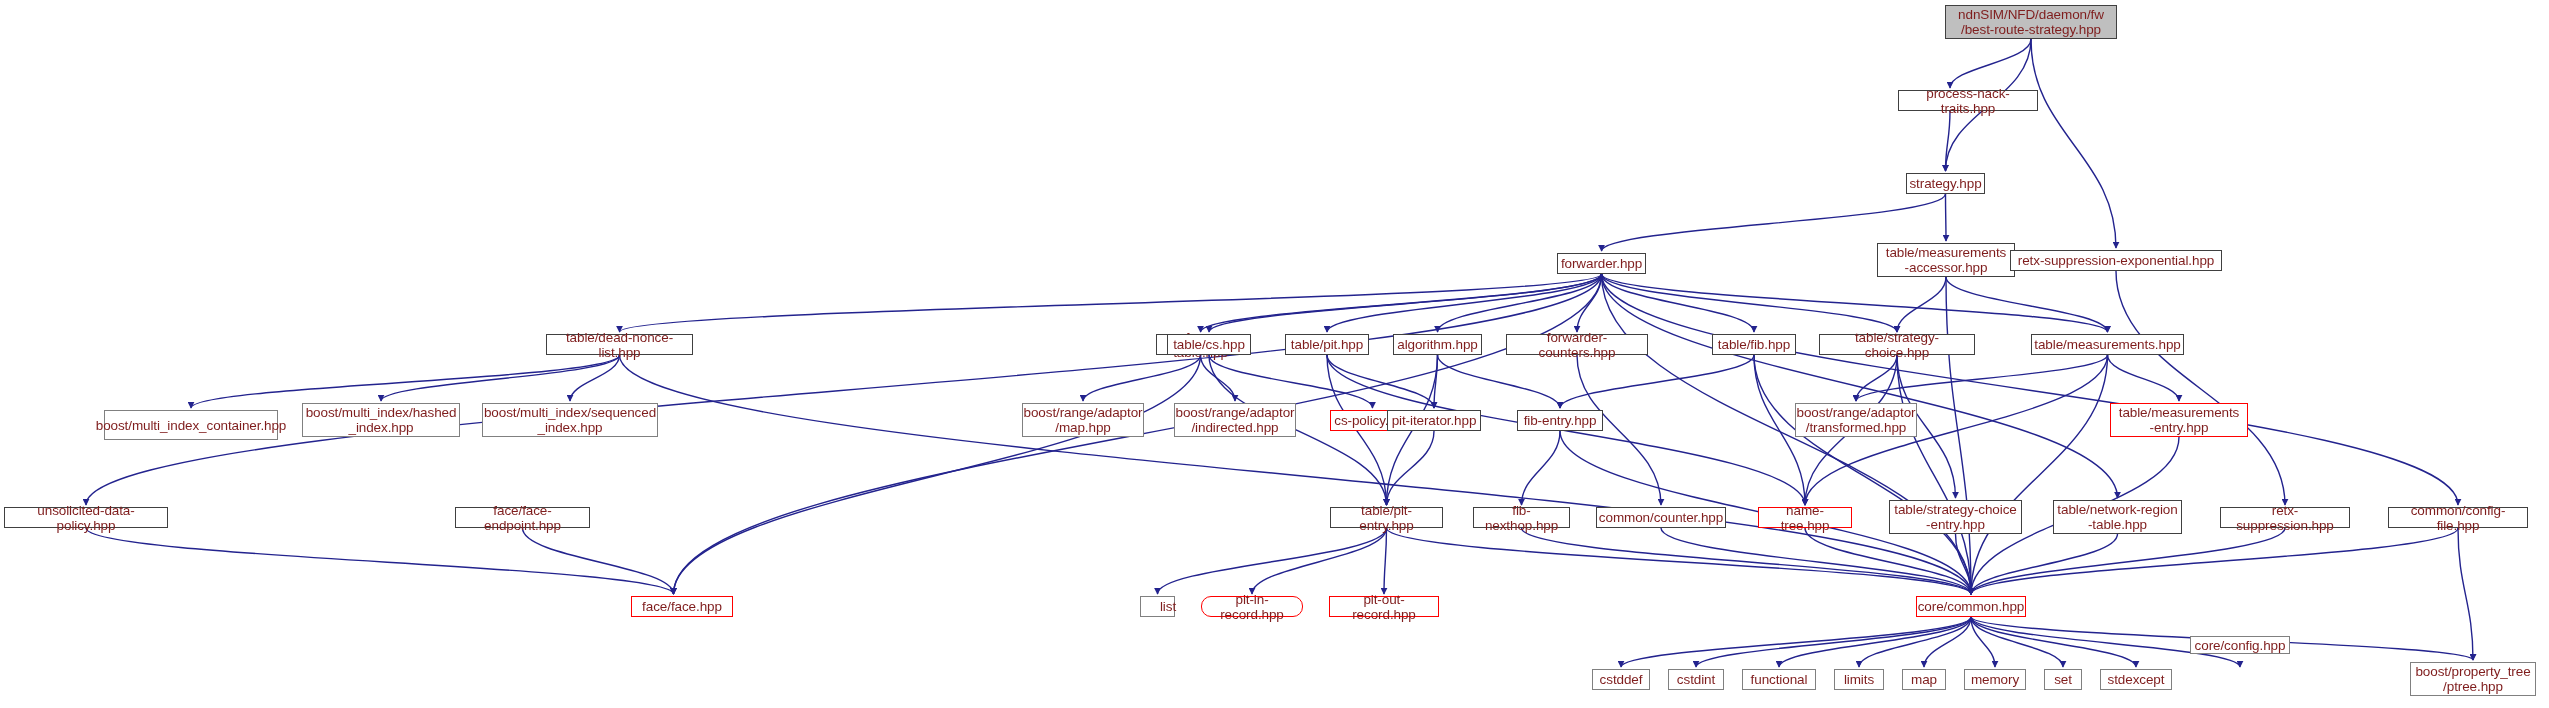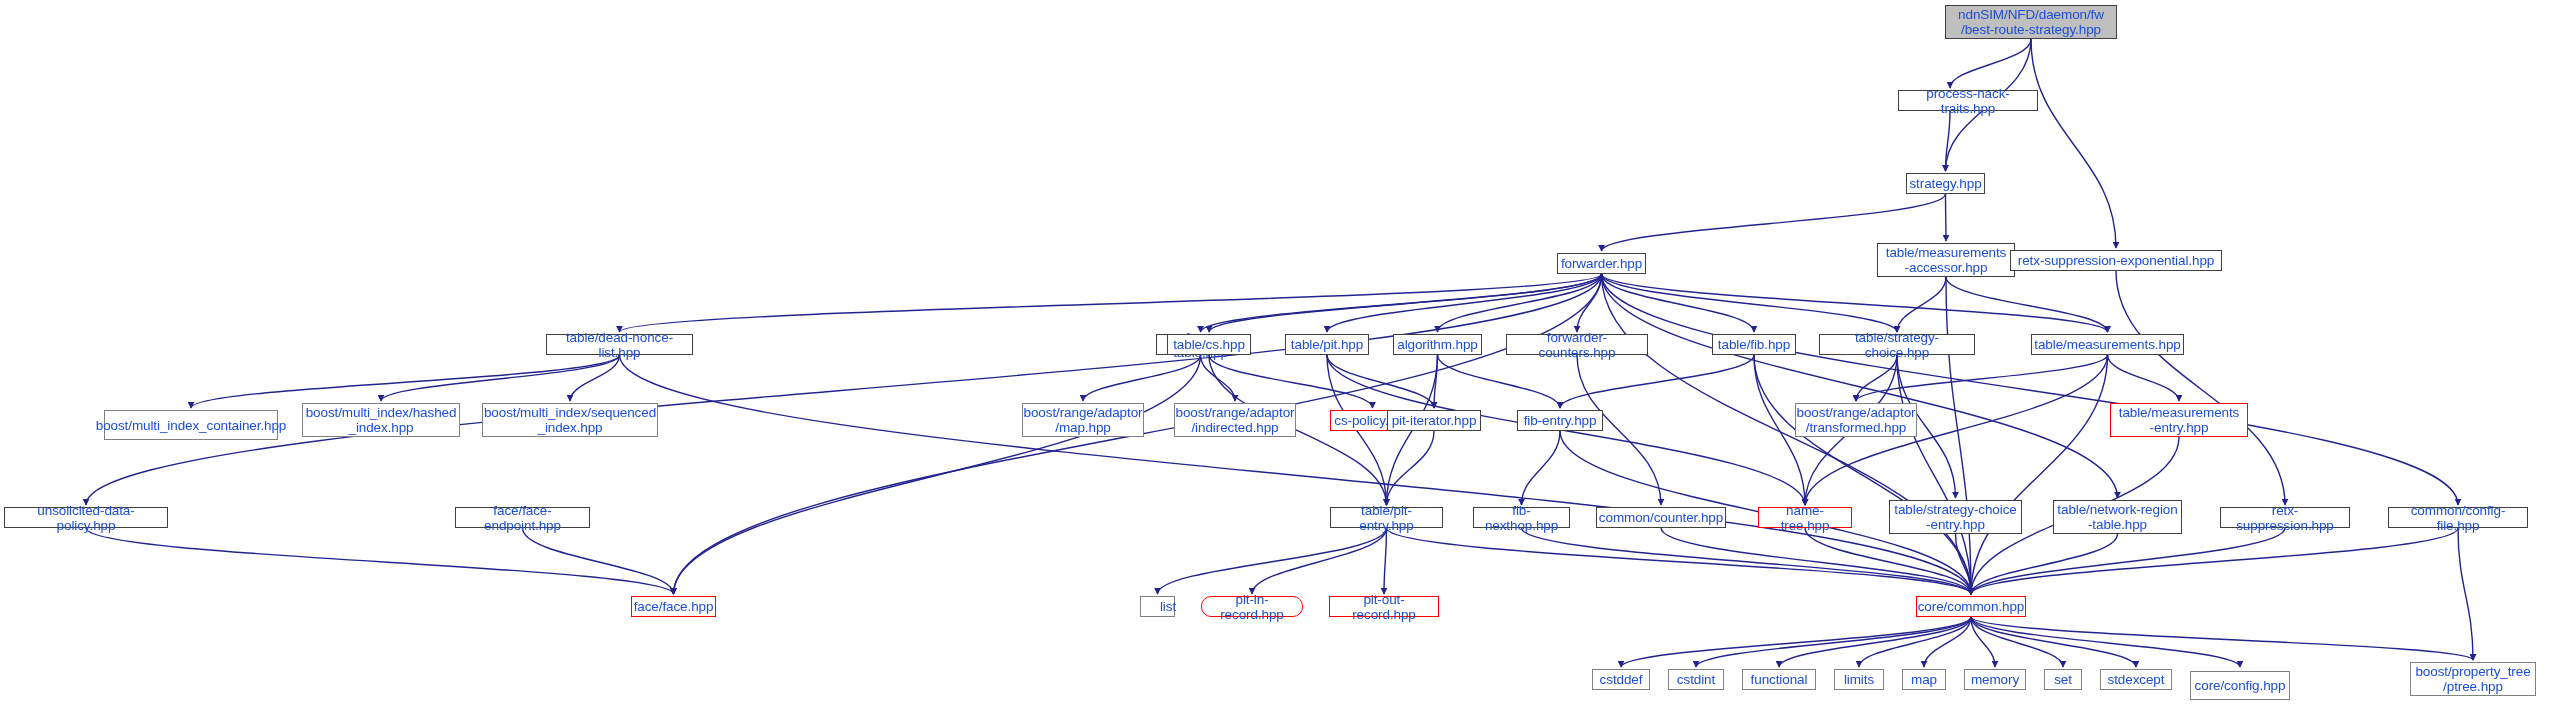--- a/index.html
+++ b/index.html
@@ -15,21 +15,21 @@
   #edges{position:absolute;left:0;top:0;width:2549px;height:708px;pointer-events:none;}
   .node{
     position:absolute;
     box-sizing:border-box;
     display:flex;
     align-items:center;
     justify-content:center;
     text-align:center;
     background:#ffffff;
     border:1px solid #808080;
-    color:#1d4ed8;
+    color:#7f1d1d;
     font-size:13.5px;
     line-height:15px;
     letter-spacing:-0.1px;
     white-space:pre-line;
     padding:0 3px;
     z-index:5;
   }
   .node.dark{border:1px solid #404040;}
   .node.red{border:1px solid #ff0000;}
   .node.root{
@@ -169,30 +169,30 @@
       <div class="node dark" style="left: 1330px; top: 507px; width: 113px; height: 21px;"><span>table/pit-entry.hpp</span></div>
       <div class="node dark" style="left: 1473px; top: 507px; width: 97px; height: 21px;"><span>fib-nexthop.hpp</span></div>
       <div class="node dark" style="left: 1596px; top: 507px; width: 130px; height: 21px;"><span>common/counter.hpp</span></div>
       <div class="node red" style="left: 1758px; top: 507px; width: 94px; height: 21px;"><span>name-tree.hpp</span></div>
       <div class="node dark" style="left: 1889px; top: 500px; width: 133px; height: 34px;"><span>table/strategy-choice
 -entry.hpp</span></div>
       <div class="node dark" style="left: 2053px; top: 500px; width: 129px; height: 34px;"><span>table/network-region
 -table.hpp</span></div>
       <div class="node dark" style="left: 2220px; top: 507px; width: 130px; height: 21px;"><span>retx-suppression.hpp</span></div>
       <div class="node dark" style="left: 2388px; top: 507px; width: 140px; height: 21px;"><span>common/config-file.hpp</span></div>
-      <div class="node red" style="left: 631px; top: 596px; width: 85px; height: 21px;"><span>face/face.hpp</span></div>
+      <div class="node red" style="left: 631px; top: 596px; width: 102px; height: 21px;"><span>face/face.hpp</span></div>
       <div class="node light" style="left: 1140px; top: 596px; width: 35px; height: 21px; padding-left: 24px;"><span>list</span></div>
       <div class="node red" style="left: 1201px; top: 596px; width: 102px; height: 21px; border-radius: 10px;"><span>pit-in-record.hpp</span></div>
       <div class="node red" style="left: 1329px; top: 596px; width: 110px; height: 21px;"><span>pit-out-record.hpp</span></div>
       <div class="node red" style="left: 1916px; top: 596px; width: 110px; height: 21px;"><span>core/common.hpp</span></div>
       <div class="node light" style="left: 1592px; top: 669px; width: 58px; height: 21px;"><span>cstddef</span></div>
       <div class="node light" style="left: 1668px; top: 669px; width: 56px; height: 21px;"><span>cstdint</span></div>
       <div class="node light" style="left: 1742px; top: 669px; width: 74px; height: 21px;"><span>functional</span></div>
       <div class="node light" style="left: 1834px; top: 669px; width: 50px; height: 21px;"><span>limits</span></div>
       <div class="node light" style="left: 1902px; top: 669px; width: 44px; height: 21px;"><span>map</span></div>
       <div class="node light" style="left: 1964px; top: 669px; width: 62px; height: 21px;"><span>memory</span></div>
       <div class="node light" style="left: 2044px; top: 669px; width: 38px; height: 21px;"><span>set</span></div>
       <div class="node light" style="left: 2100px; top: 669px; width: 72px; height: 21px;"><span>stdexcept</span></div>
-      <div class="node light" style="left: 2190px; top: 671px; width: 100px; height: 29px; text-align: right;"><span>core/config.hpp</span></div>
+      <div class="node light" style="left: 2190px; top: 636px; width: 100px; height: 18px; text-align: right;"><span>core/config.hpp</span></div>
       <div class="node light" style="left: 2410px; top: 662px; width: 126px; height: 34px;"><span>boost/property_tree
 /ptree.hpp</span></div>
     </div>
 </div>
 
 </body></html>

